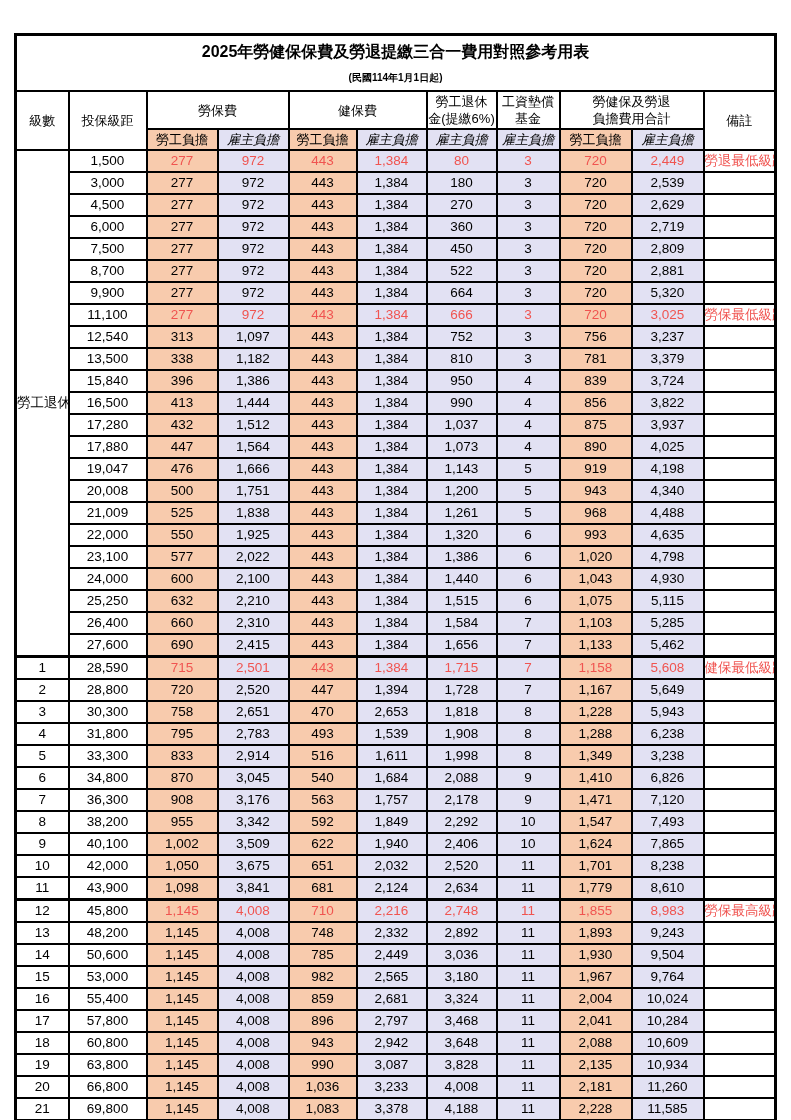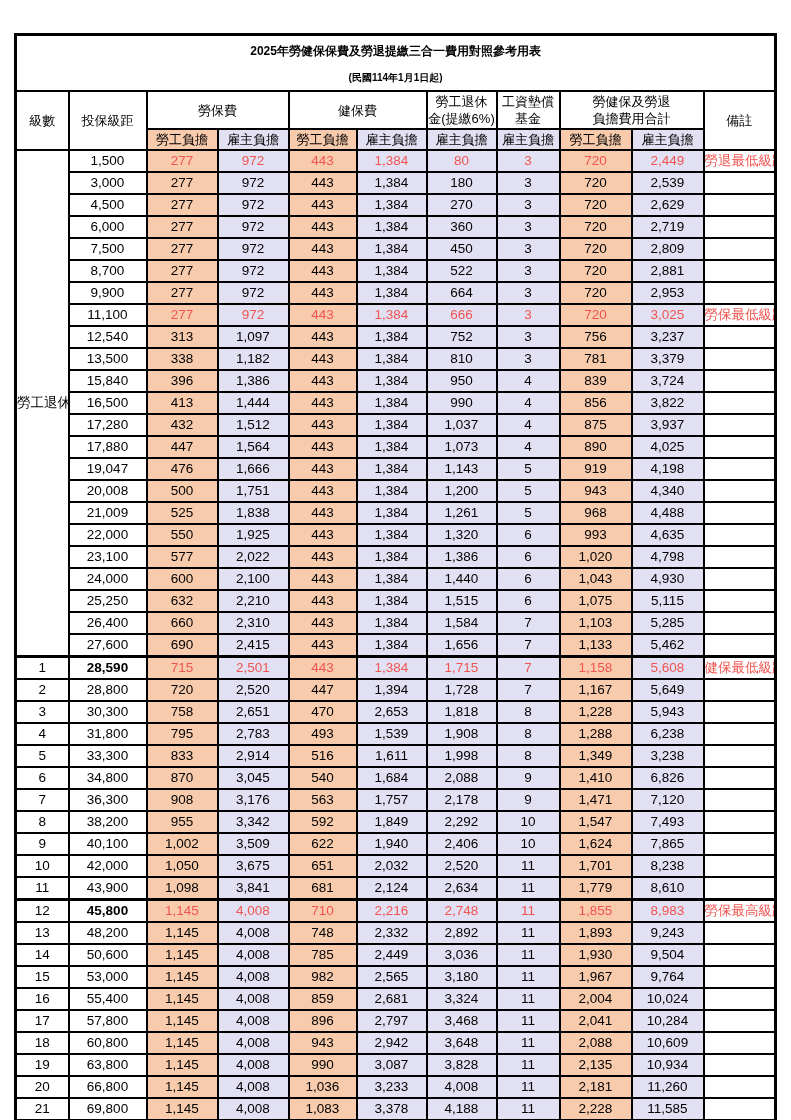--- a/index.html
+++ b/index.html
@@ -2,38 +2,38 @@
 <html><head>
 <meta charset="utf-8">
 <style>
   html,body{margin:0;padding:0;background:#fff;}
   body{width:791px;height:1120px;font-family:"Liberation Sans",sans-serif;color:#000;}
   .sheet{padding:33px 14px 0 14px;}
   table{border-collapse:collapse;table-layout:fixed;width:763px;border:3px solid #000;}
   td{border:2px solid #000;text-align:center;vertical-align:middle;padding:0;overflow:hidden;white-space:nowrap;}
   
   .title-cell{height:54px;border-bottom:2px solid #000;}
-  .title-line{font-size:12px;font-weight:bold;line-height:29px;}
+  .title-line{font-size:16px;font-weight:bold;line-height:29px;}
   .subtitle-line{font-size:10px;font-weight:bold;line-height:23px;}
   
   .head{font-size:13px;height:36px;line-height:17px;}
   .pre{white-space:pre-line;}
   .subhead td{font-size:13px;height:19px;}
   
   tr.data-row{height:22px;}
   tr.data-row td{font-size:13.5px;line-height:20px;}
   .c-emp{background:var(--emp);}
   .c-er{background:var(--er);}
   .sub-emp{background:var(--emp);}
-  .sub-er{background:var(--er);}
+  .sub-er{background:var(--er);font-style:italic;}
   .level-cell,.bracket-cell,.remark-cell{background:#fff;}
   .remark-cell{font-size:10px;letter-spacing:0;}
   tr.hl td.value-cell,tr.hl td.remark-cell{color:var(--hl);}
   tr.thick td{border-top-width:3px;}
-  .bold-bracket{font-weight:bold;margin-left:7px;}
+  .bold-bracket{font-weight:normal;margin-left:7px;}
   .part-time{font-size:13px;letter-spacing:0;}
 </style>
 </head>
 <body style="--emp: #F8CBAD; --er: #E2E1F3; --hl: #F05450;">
 
 <div class="sheet">
   <table>
     <colgroup>
       <col style="width:53px">
         <col style="width:78px">
@@ -154,21 +154,21 @@
         </tr>
         <tr class="data-row">
           <td class="bracket-cell">9,900</td>
           <td class="value-cell c-emp">277</td>
           <td class="value-cell c-er">972</td>
           <td class="value-cell c-emp">443</td>
           <td class="value-cell c-er">1,384</td>
           <td class="value-cell c-er">664</td>
           <td class="value-cell c-er">3</td>
           <td class="value-cell c-emp">720</td>
-          <td class="value-cell c-er">2,953</td>
+          <td class="value-cell c-er">5,320</td>
           <td class="remark-cell"></td>
         </tr>
         <tr class="data-row hl">
           <td class="bracket-cell">11,100</td>
           <td class="value-cell c-emp">277</td>
           <td class="value-cell c-er">972</td>
           <td class="value-cell c-emp">443</td>
           <td class="value-cell c-er">1,384</td>
           <td class="value-cell c-er">666</td>
           <td class="value-cell c-er">3</td>

